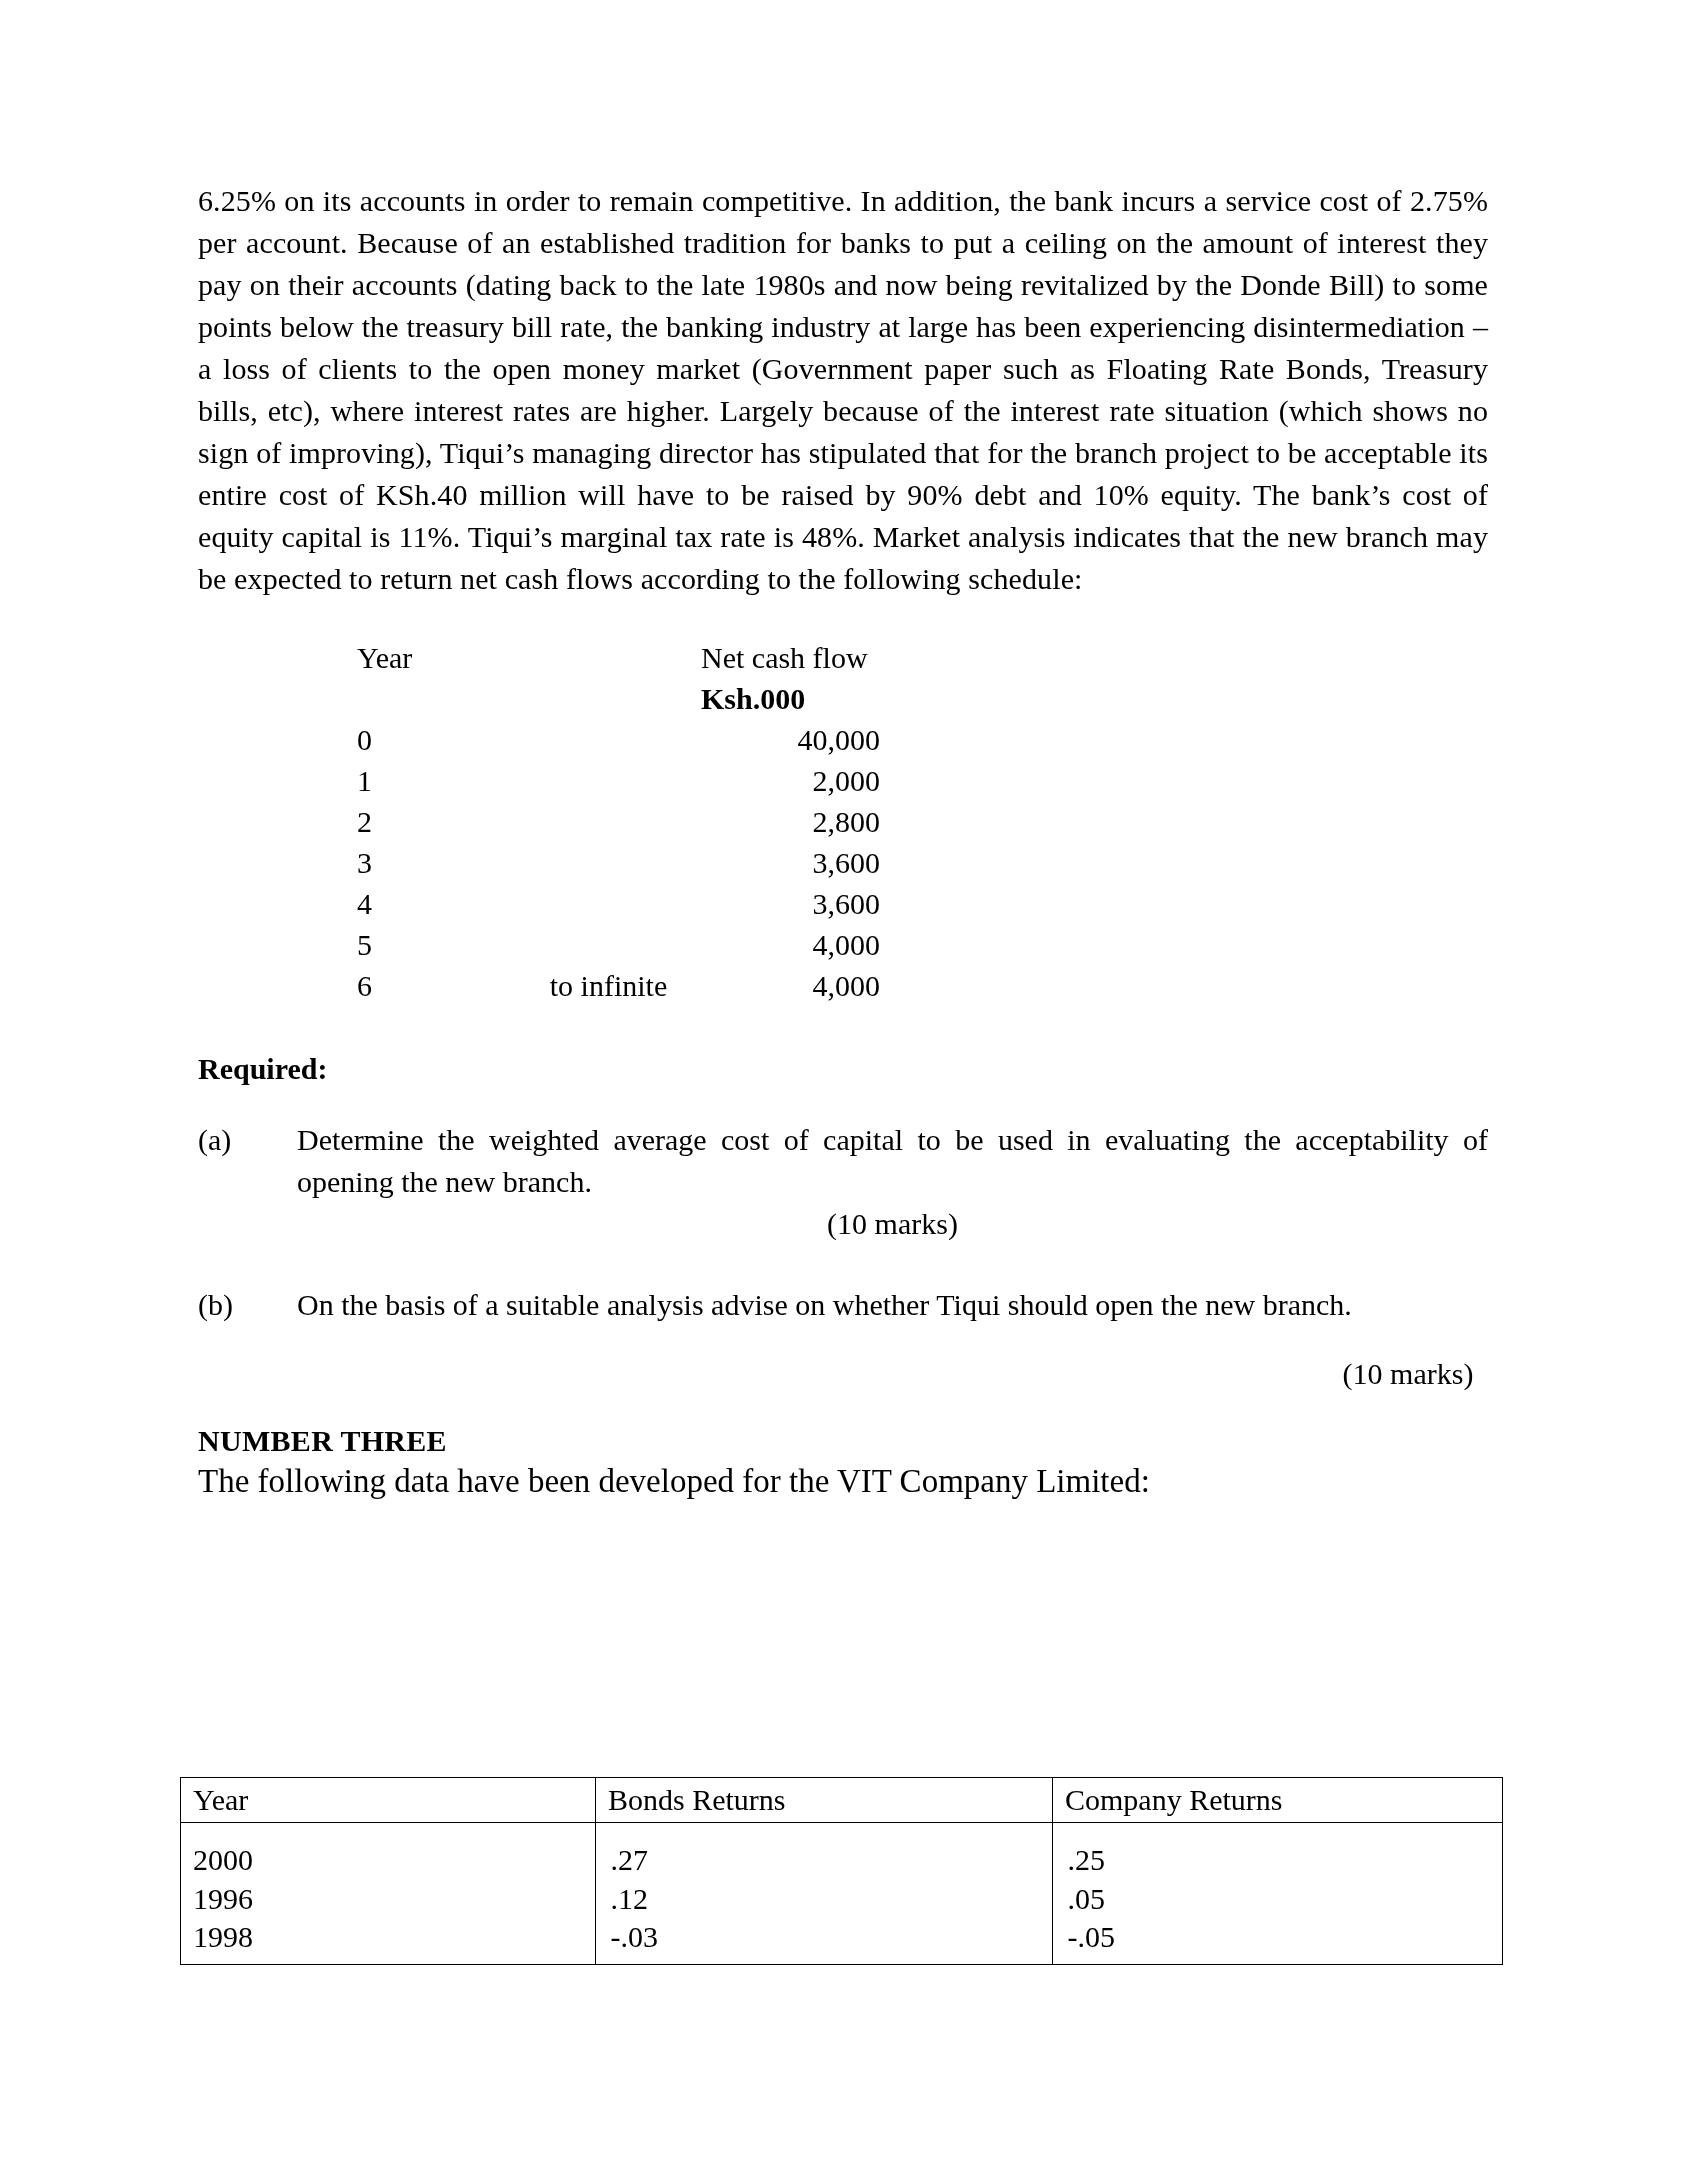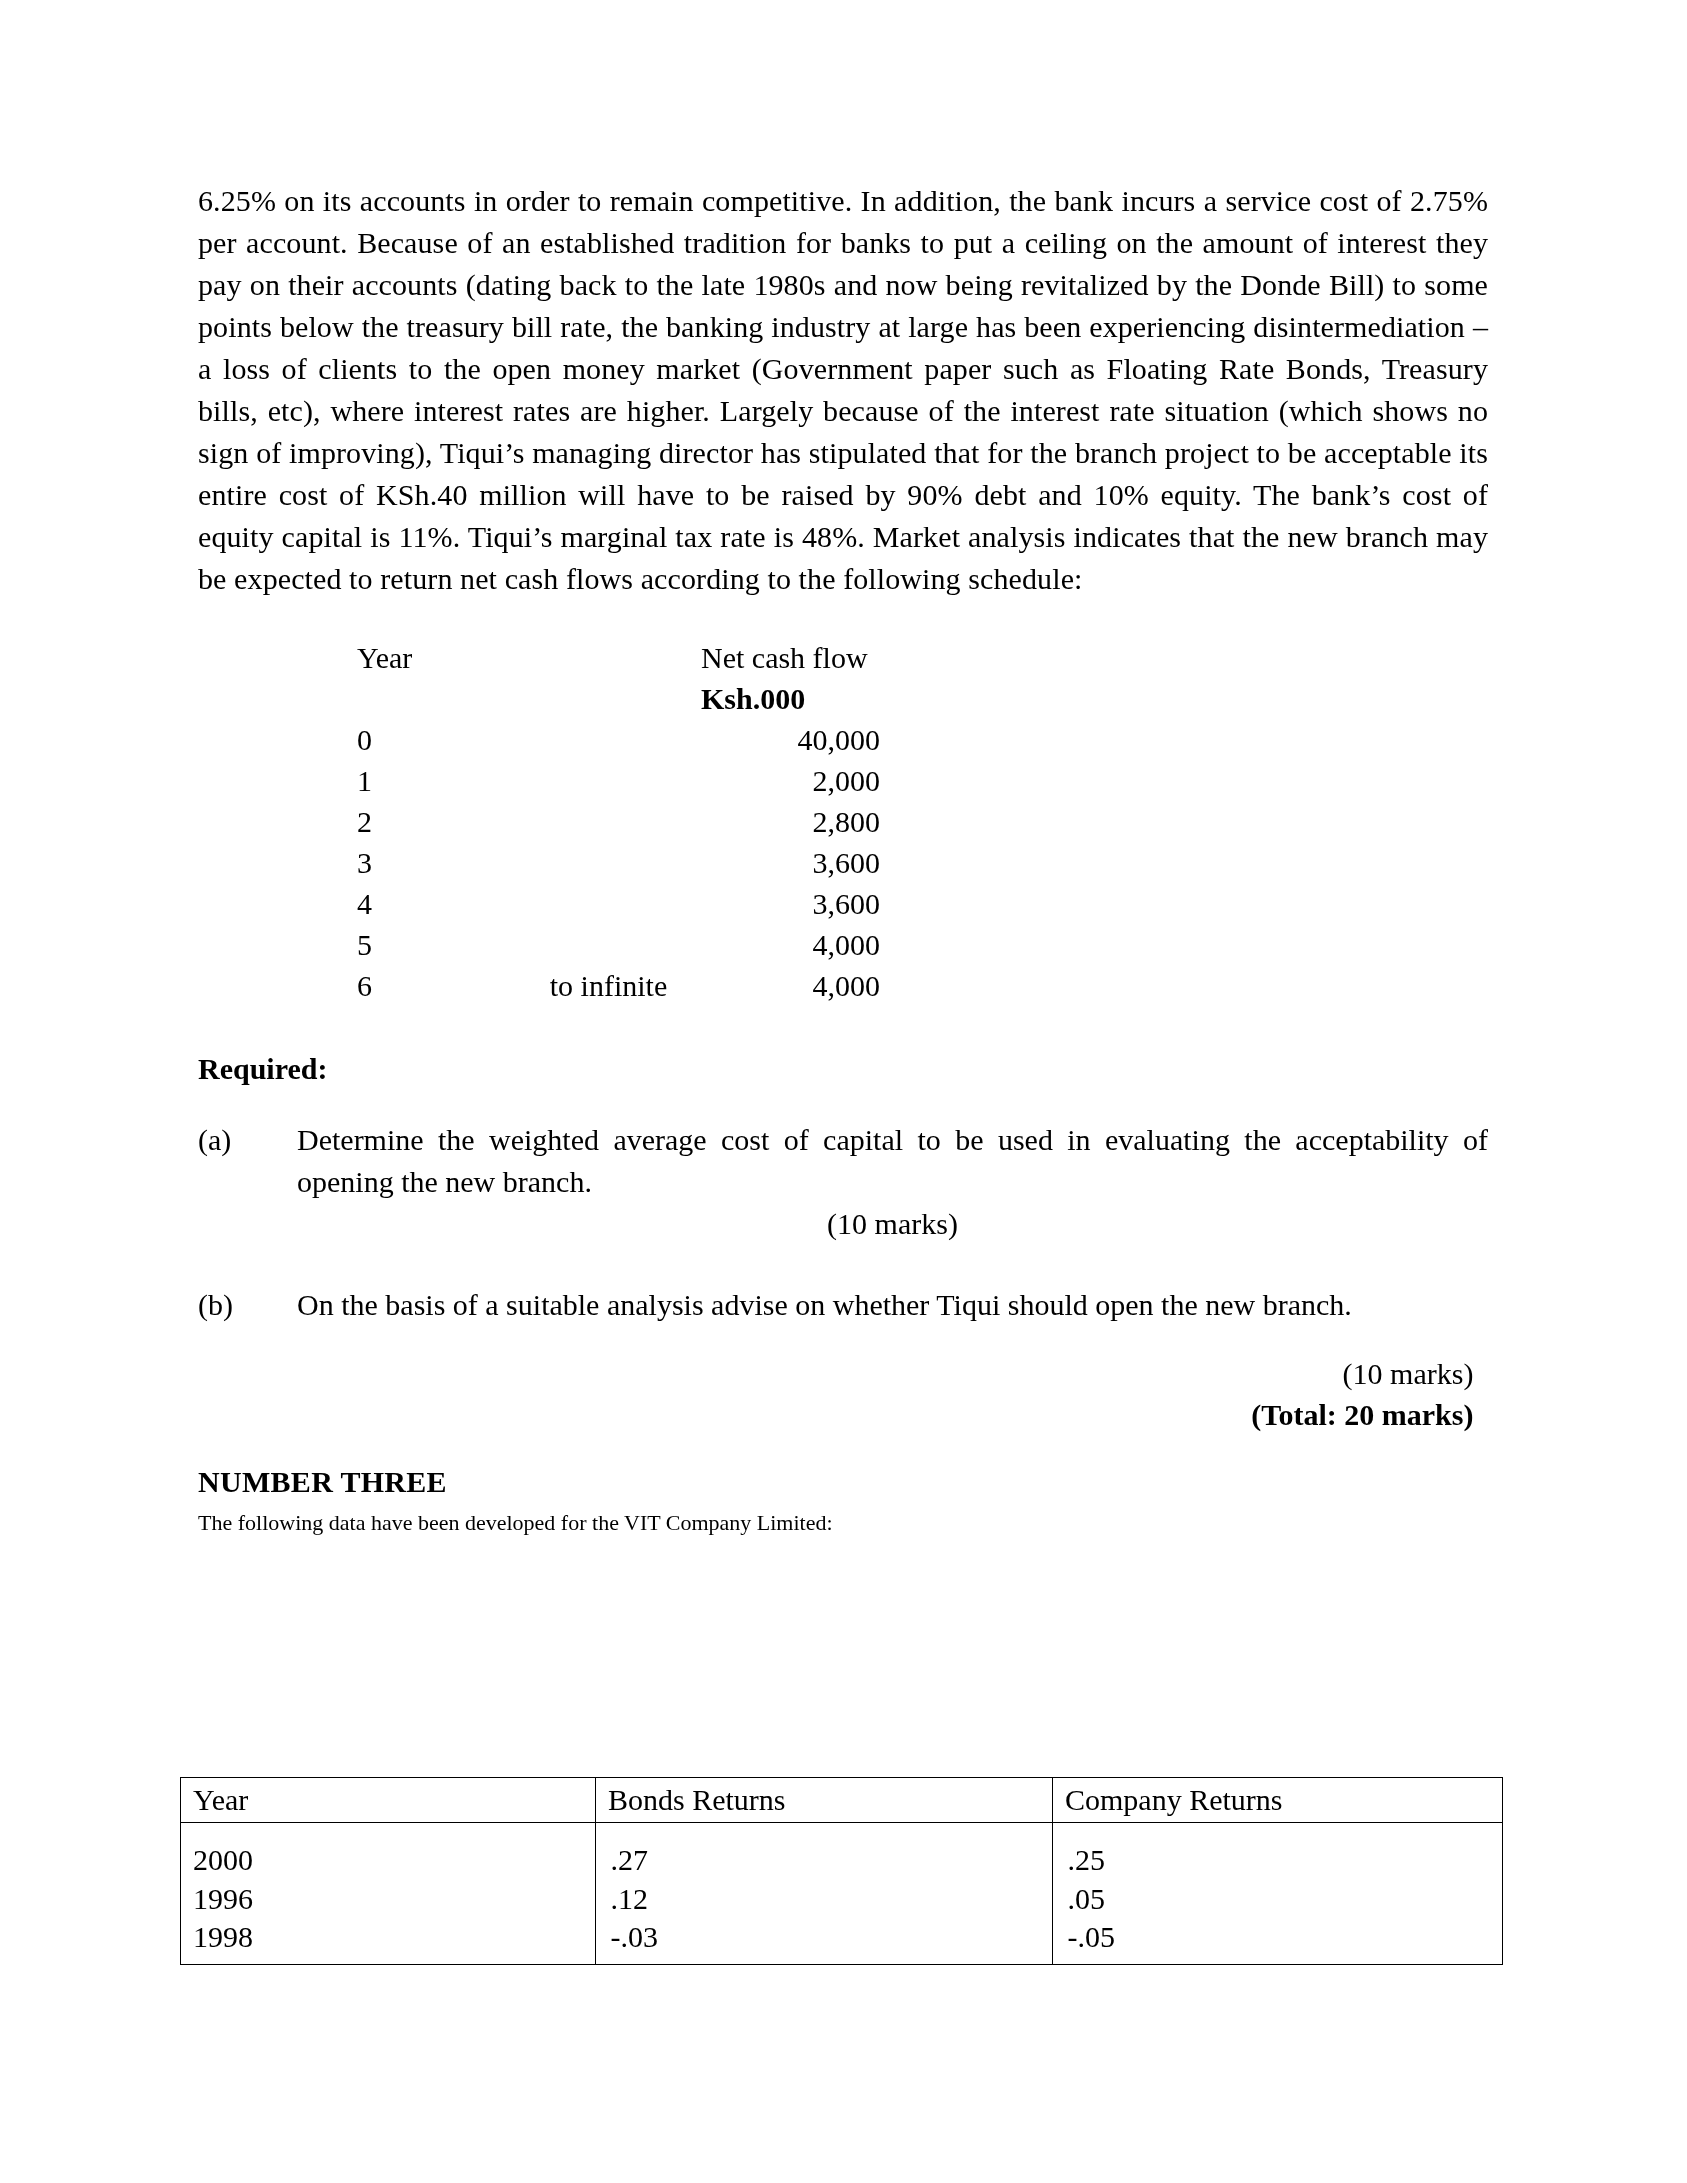--- a/index.html
+++ b/index.html
@@ -129,21 +129,21 @@
   }
 
   .section-head {
     margin-top: 26.5px;
     font-size: 30px;
     line-height: 41px;
     font-weight: bold;
     letter-spacing: 0.3px;
   }
   .section-sub {
-    font-size: 22px;
+    font-size: 33px;
     line-height: 41px;
   }
 
   
   .data-table-wrap {
     position: absolute;
     left: 180px;
     top: 1777px;
     width: 1322px;
   }
@@ -259,21 +259,20 @@
       <div class="marks-center">(10 marks)</div>
     </div>
 
     <div class="qitem" style="margin-top:40px;">
       <span class="qlabel">(b)</span>
       <div class="qtext nohang">On the basis of a suitable analysis advise on whether Tiqui should open the new branch.</div>
     </div>
 
     <div class="marks-right" style="margin-top:26.5px;">(10 marks)</div>
 
-    <div class="marks-right total">(Total: 20 marks)</div>
 
     <div class="section-head">NUMBER THREE</div>
 
     <div class="section-sub">The following data have been developed for the VIT Company Limited:</div>
 
   </div>
 
   <div class="data-table-wrap">
     <table class="data-table">
       <colgroup>

